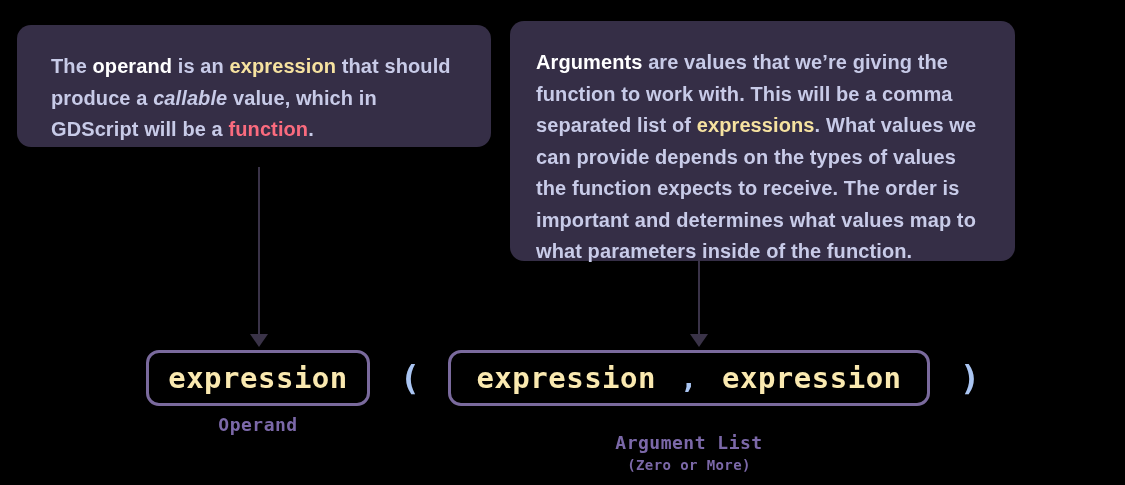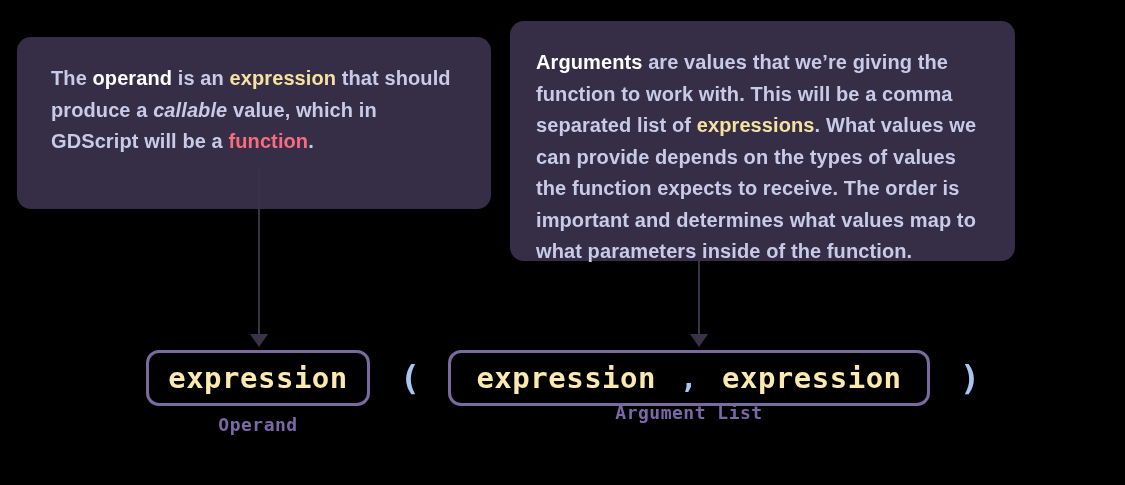--- a/index.html
+++ b/index.html
@@ -18,23 +18,23 @@
 
   
   .callout {
     position: absolute;
     background: #352e46;
     border-radius: 14px;
     box-sizing: border-box;
   }
   #callout-operand {
     left: 17px;
-    top: 37px;
+    top: 25px;
     width: 474px;
-    height: 172px;
+    height: 122px;
     padding: 26px 30px 0 34px;
   }
   #callout-arguments {
     left: 510px;
     top: 21px;
     width: 505px;
     height: 240px;
     padding: 26px 28px 0 26px;
   }
   .callout p {
@@ -161,21 +161,21 @@
     letter-spacing: 0.4px;
     margin-top: 4px;
   }
   #annotation-operand {
     left: 146px;
     top: 414px;
     width: 224px;
   }
   #annotation-argument-list {
     left: 448px;
-    top: 402px;
+    top: 432px;
     width: 482px;
   }
 </style>
 </head>
 <body>
 
 <div class="callout" id="callout-operand">
   <p><span>The </span><span class="w-strong">operand</span><span> is an </span><span class="w-yellow">expression</span><span> that should produce a </span><span class="w-italic">callable</span><span> value, which in GDScript will be a </span><span class="w-red">function</span><span>.</span></p>
 </div>
 
@@ -214,13 +214,14 @@
   </div>
 
 </div>
 
 <div class="annotation" id="annotation-operand">
   <span class="ann-main">Operand</span>
 </div>
 
 <div class="annotation" id="annotation-argument-list">
   <span class="ann-main">Argument List</span>
+  <span class="ann-sub">(Zero or More)</span>
 </div>
 
 </body></html>

